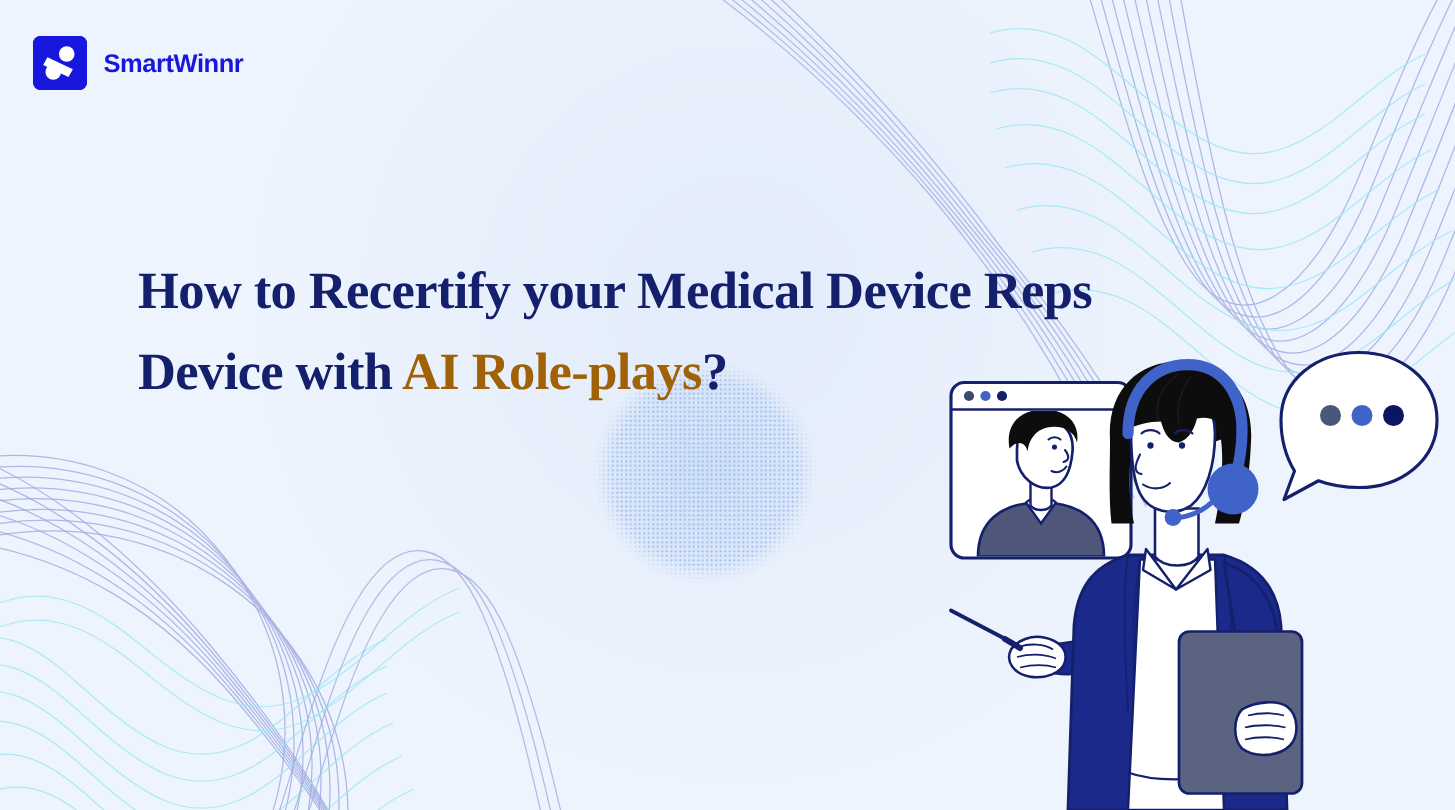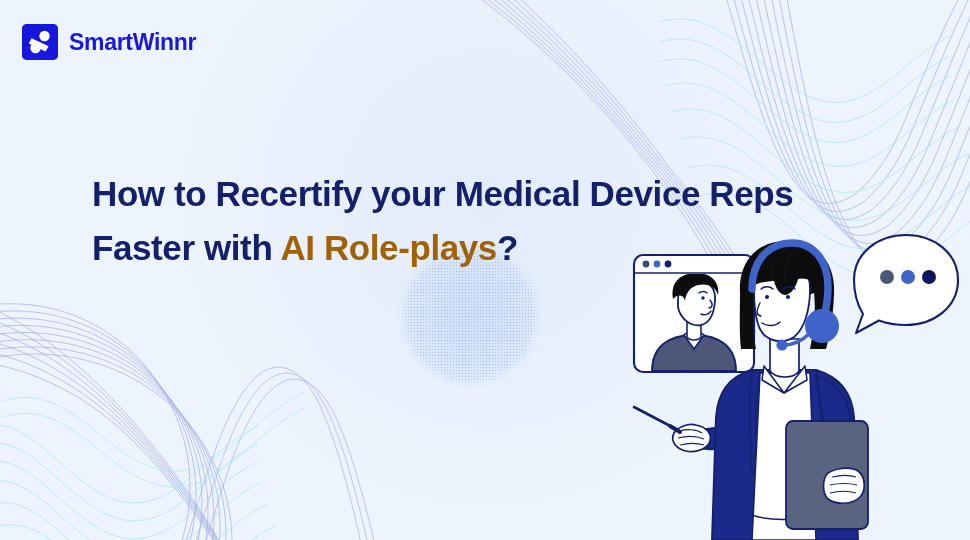--- a/index.html
+++ b/index.html
@@ -31,32 +31,32 @@
     background-image:radial-gradient(rgba(120,160,225,.55) 0.7px, transparent 0.8px);
     background-size:3px 3px;
     -webkit-mask-image:radial-gradient(circle,#000 58%,transparent 73%);
             mask-image:radial-gradient(circle,#000 58%,transparent 73%);
   }
 
   
   .logo-wrap{position:absolute;left:22px;top:24px;display:flex;align-items:center;gap:11px;}
   .logo-mark{width:36px;height:36px;border-radius:5px;background:#1717dd;display:block;}
   .logo-text{
-    font-size:23px;font-weight:bold;color:#1717dd;letter-spacing:-0.3px;
+    font-size:17px;font-weight:bold;color:#1717dd;letter-spacing:-0.3px;
     line-height:1;white-space:nowrap;
   }
 
   
   .headline{
     position:absolute;left:92px;top:167px;width:800px;
     font-size:35px;font-weight:bold;line-height:54px;
     color:#14206b;letter-spacing:-0.4px;
   }
   .headline .accent{color:#a16207;}
-  .headline .line{display:block;white-space:nowrap;}
+  .headline .line{display:block;white-space:nowrap;font-family:Liberation Serif, serif;}
 
   
   .illustration{position:absolute;left:600px;top:225px;width:370px;height:315px;}
   .illustration svg{display:block;}
 </style>
 </head>
 <body>
 
 <div id="stage">
 
@@ -161,21 +161,21 @@
       <circle cx="22.5" cy="12" r="5.2" fill="#ffffff"></circle>
       <circle cx="13.5" cy="24" r="5.2" fill="#ffffff"></circle>
       <path d="M9.6,14.2 L26.6,22.2 L23.6,27.4 L6.8,19.4 Z" fill="#ffffff"></path>
       <path d="M26.8,6.6 C24.6,5.2 20.5,5.4 18.4,7.6" stroke="#1717dd" stroke-width="1.2" fill="none" opacity="0"></path>
     </svg>
     <span class="logo-text">SmartWinnr</span>
   </div>
 
   <div class="headline">
     <span class="line">How to Recertify your Medical Device Reps</span>
-    <span class="line"><span>Faster with </span><span class="accent">AI Role-plays</span><span>?</span></span>
+    <span class="line"><span>Device with </span><span class="accent">AI Role-plays</span><span>?</span></span>
   </div>
 
   <div class="illustration">
     <svg viewBox="0 0 370 315" width="370" height="315" aria-hidden="true">
 
       <g>
         <path d="M306,39 A48,46 0 1 0 306,39 Z" fill="none"></path>
         <path d="M254,55
                  C254,28 278,10 306,10
                  C334,10 358,28 358,55

